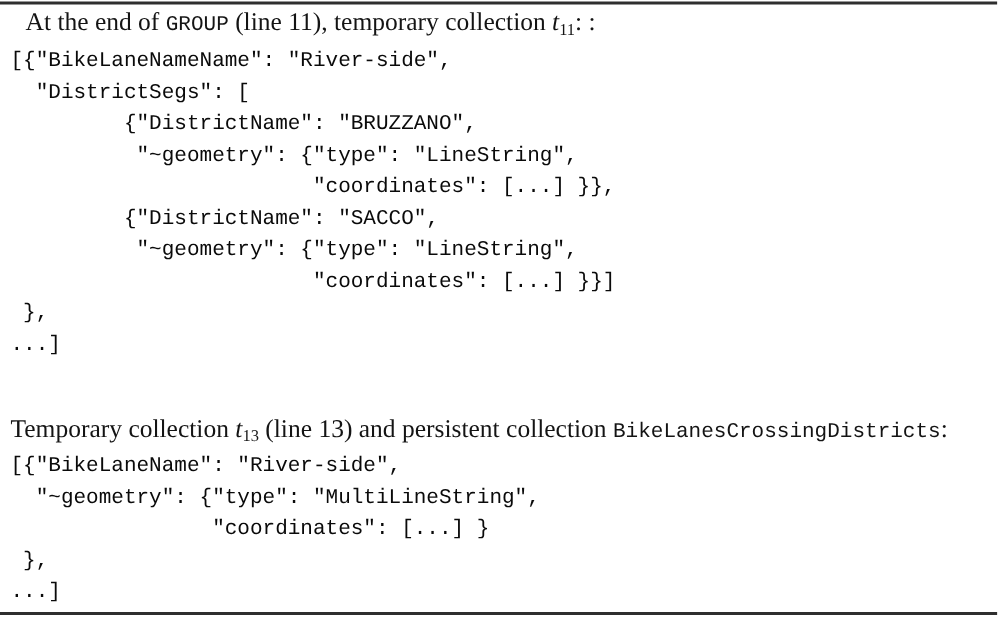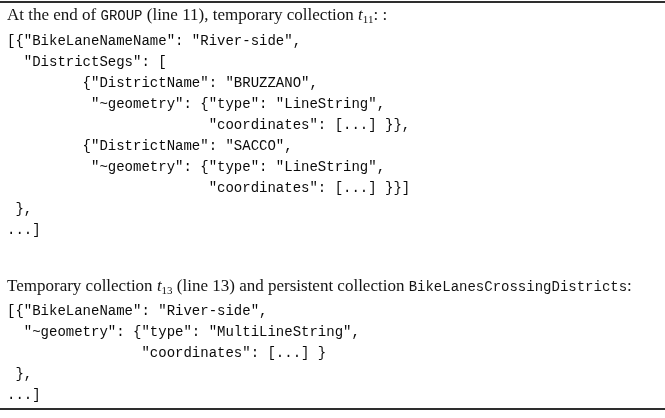--- a/index.html
+++ b/index.html
@@ -21,21 +21,21 @@
   .rule-top { top: 1px; height: 2px; }
   .rule-bottom { top: 408px; height: 2px; }
   .caption {
     position: absolute;
     left: 7px;
     font-size: 17px;
     line-height: 20px;
     white-space: nowrap;
     color: #141414;
   }
-  .caption1 { top: 5px; }
+  .caption1 { top: 5px; margin-left: 10px; }
   .caption2 { top: 276px; }
   .mono {
     font-family: "Liberation Mono", monospace;
     font-size: 14px;
   }
   .mvar {
     font-style: italic;
     font-family: "Liberation Serif", serif;
   }
   .msub {

